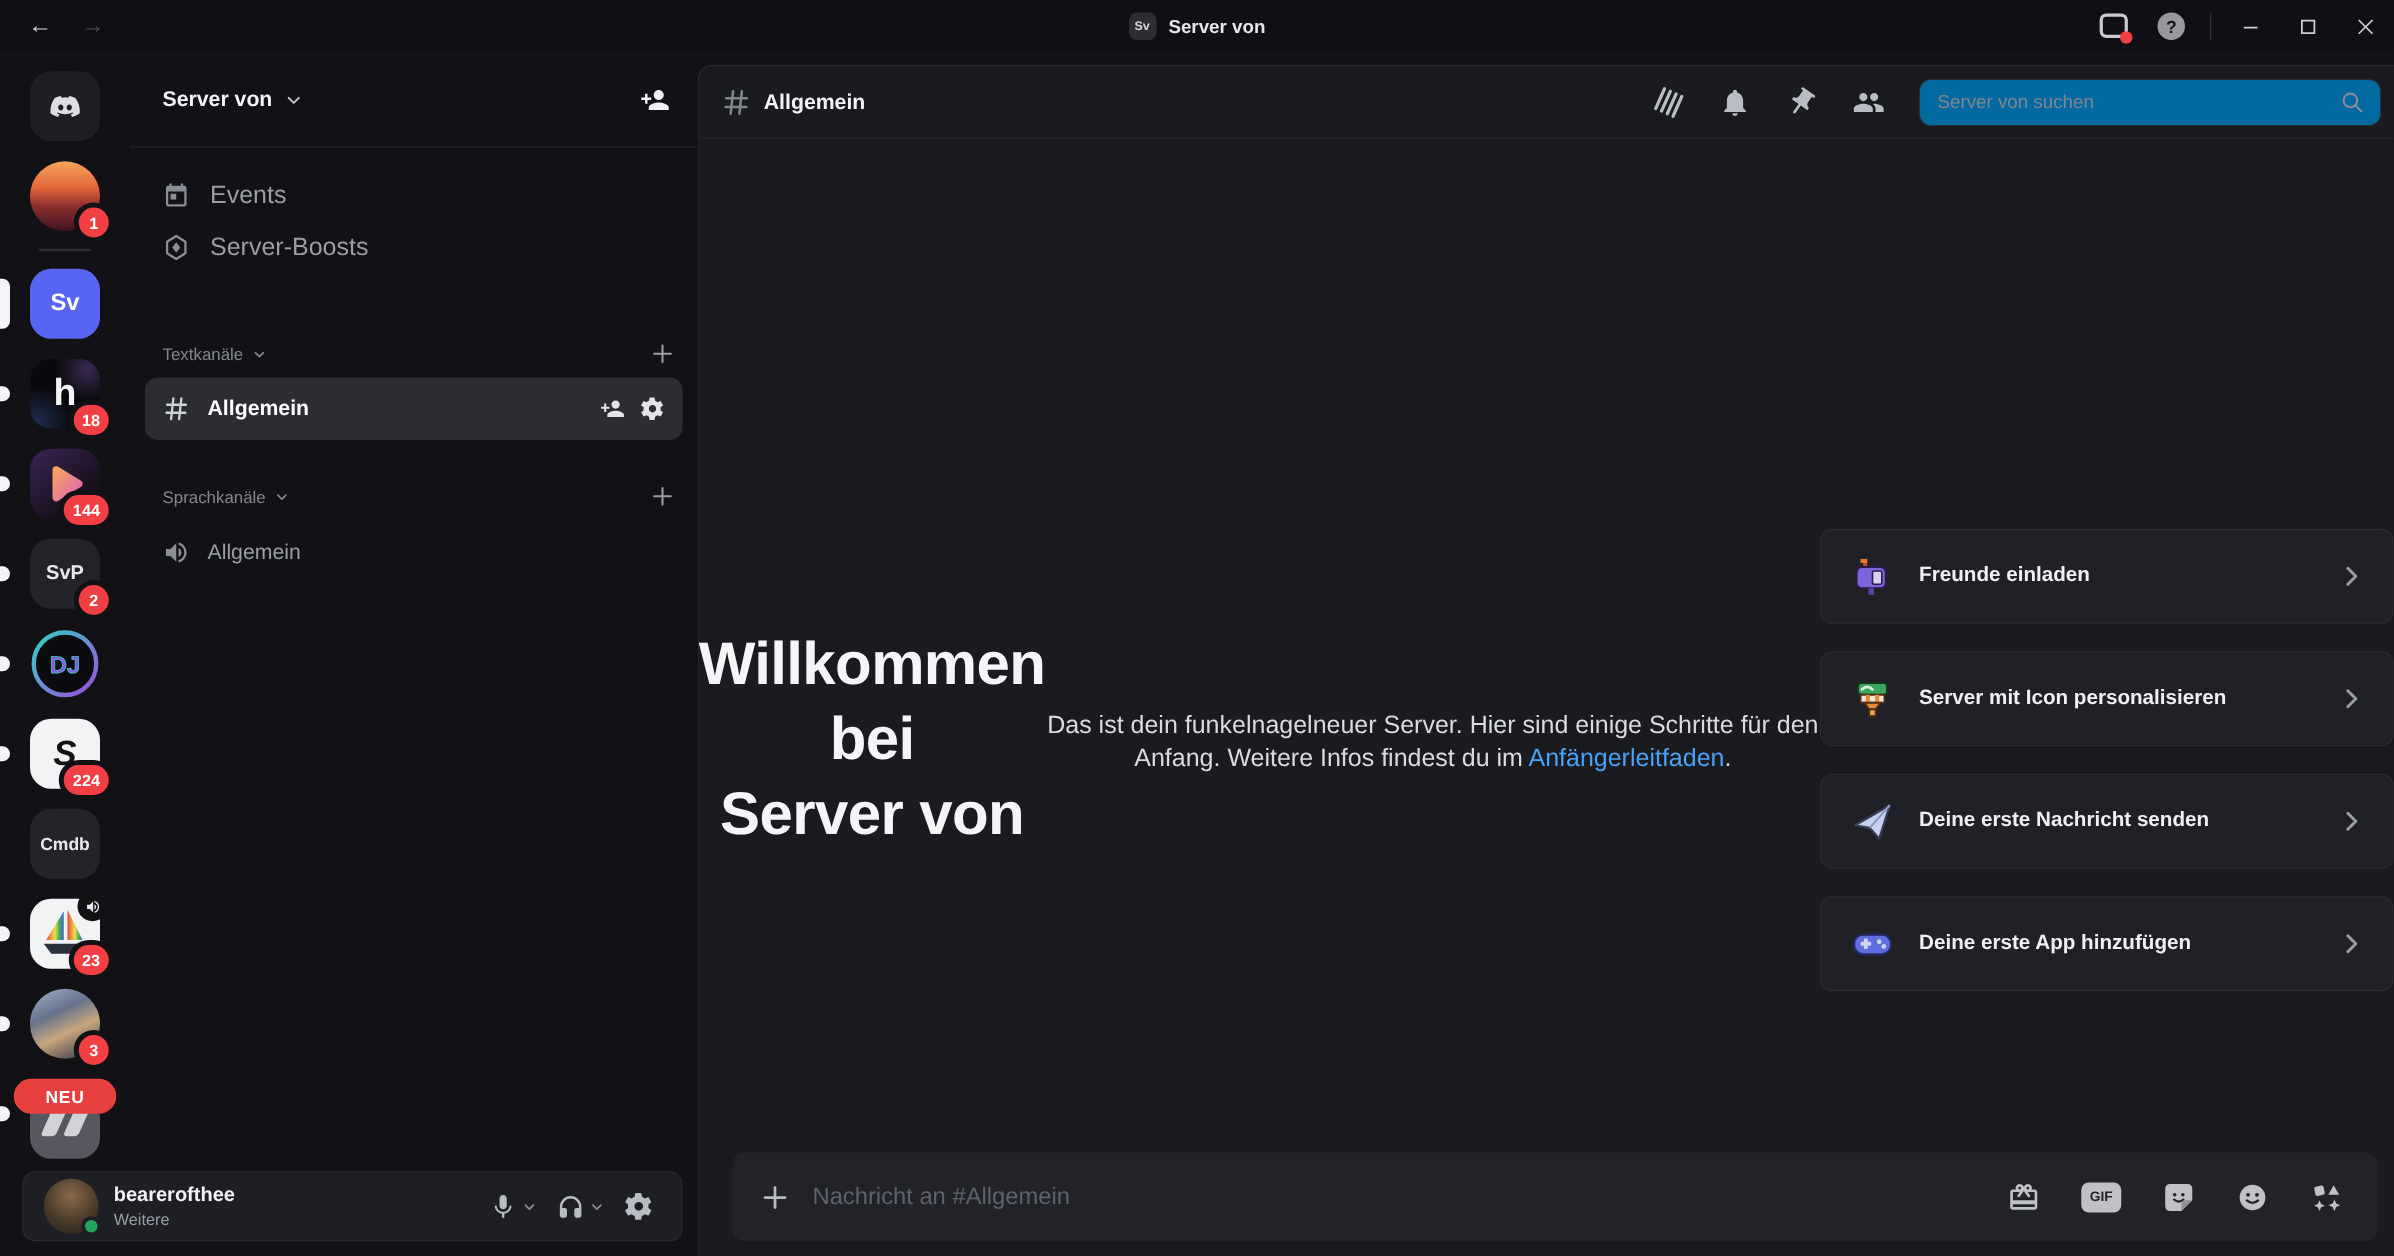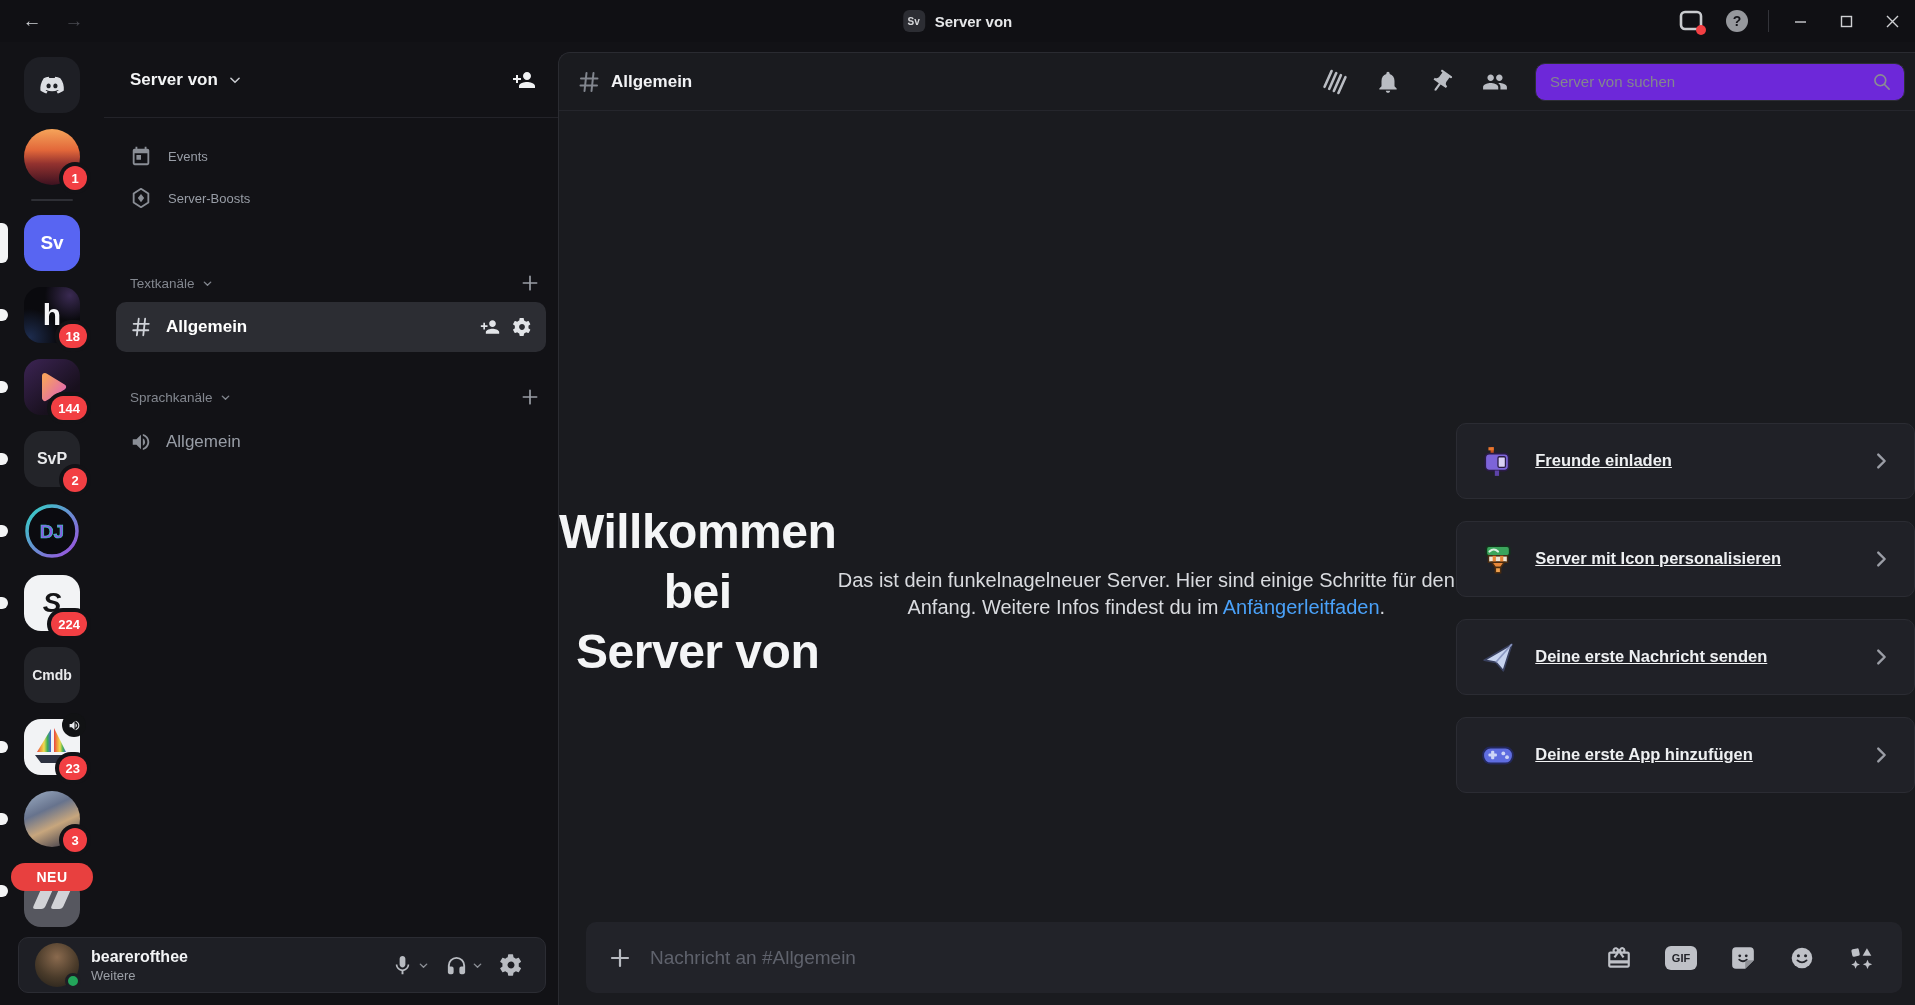--- a/index.html
+++ b/index.html
@@ -98,21 +98,21 @@
     height:76px; flex:none; display:flex; align-items:center;
     padding:0 22px 0 26px; border-bottom:1px solid #232329; cursor:pointer;
   }
   .sb-header-title { font-size:17px; font-weight:700; color:#f3f4f5; }
   .sb-header .chev { margin-left:10px; }
   .sb-invite { margin-left:auto; cursor:pointer; }
   .sb-scroll { padding-top:16px; flex:1; }
   .side-row {
     height:40px; margin:2px 10px; border-radius:8px;
     display:flex; align-items:center; padding:0 16px; gap:16px;
-    color:#989da6; font-size:13px; cursor:pointer;
+    color:#989da6; font-size:20px; cursor:pointer;
   }
   .section-head {
     display:flex; align-items:center; gap:7px; height:26px;
     padding:0 18px 0 26px; color:#83878f; font-size:13.5px; cursor:pointer;
   }
   .section-head .plus { margin-left:auto; cursor:pointer; }
   .sec-text { margin-top:52px;text-align:right; }
   .sec-voice { margin-top:32px; }
   .channel-row {
     margin:6px 12px 0; height:50px; border-radius:10px;
@@ -151,39 +151,39 @@
   }
   .chat-header {
     height:58px; flex:none; border-bottom:1px solid #25262c;
     display:flex; align-items:center; padding:0 10px 0 18px;
   }
   .chat-hash { color:#82868e; flex:none; }
   .chat-title { margin-left:10px; font-size:17px; font-weight:700; color:#f2f3f5; }
   .header-icons { margin-left:auto; display:flex; align-items:center; gap:27px; padding-right:10px; }
   .hicon { cursor:pointer; }
   .searchbox {
-    margin-left:16px; width:370px; height:38px; background:#6d28d9;
+    margin-left:16px; width:370px; height:38px; background:#0369a1;
     border:1px solid #2d2e35; border-radius:10px;
     display:flex; align-items:center; padding:0 12px 0 14px; gap:8px;
   }
   .searchbox input {
     flex:1; background:transparent; border:none; outline:none;
     color:#dbdee1; font-size:15px; font-family:inherit;
   }
   .searchbox input::placeholder { color:#84868e; }
 
   .chat-body { flex:1; display:flex; flex-direction:row; align-items:center; padding-top:150px; overflow:hidden; }
   .welcome-title { font-size:48px; line-height:60px; font-weight:700; color:#f4f5f6; text-align:center; letter-spacing:-.5px; }
   .welcome-desc { margin-top:4px; max-width:620px; text-align:center; font-size:20px; line-height:27px; color:#d9dbdf; }
   .welcome-desc a { color:#4aa1f8; text-decoration:none; cursor:pointer; }
 
   .cards { margin-top:32px; display:flex; flex-direction:column; gap:22px; width:596px; }
   .card {
     height:76px; background:#202127; border:1px solid #2b2c33; border-radius:10px;
-    display:flex; align-items:center; padding:0 22px 0 24px; gap:20px; cursor:pointer;text-decoration:underline;
+    display:flex; align-items:center; padding:0 22px 0 24px; gap:20px; cursor:pointer;
   }
   .card-label { font-size:16.5px; font-weight:700; color:#eef0f2; }
   .card-chevron { margin-left:auto; }
 
   
   .composer {
     flex:none; margin:0 13px 12px 27px; height:71px; background:#222329; border-radius:10px;
     display:flex; align-items:center; padding:0 28px 0 22px; gap:18px;
   }
   .composer input {

